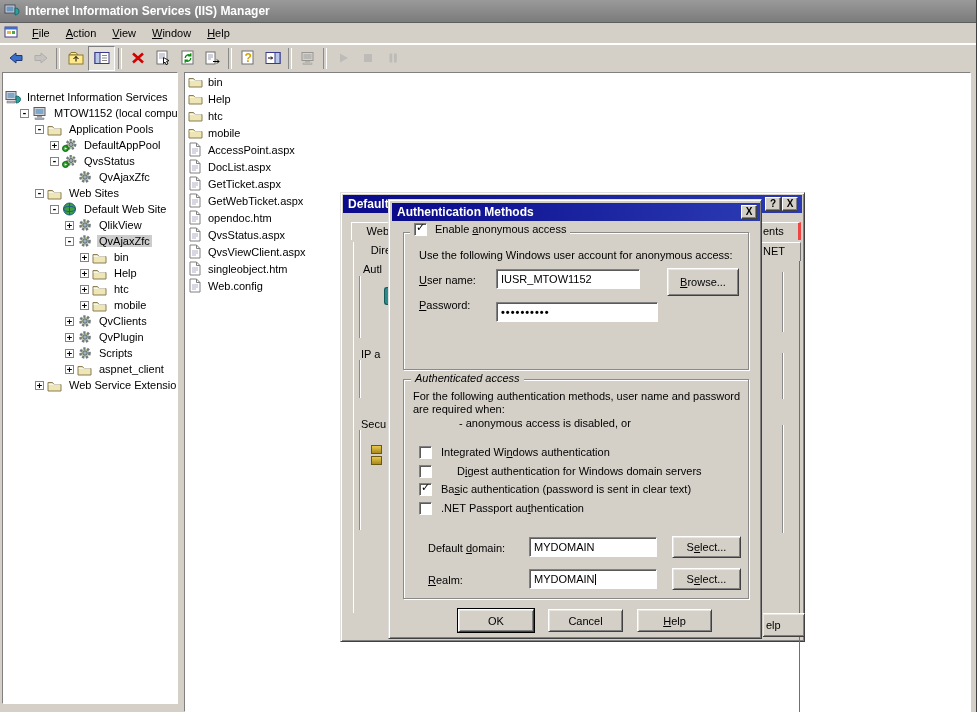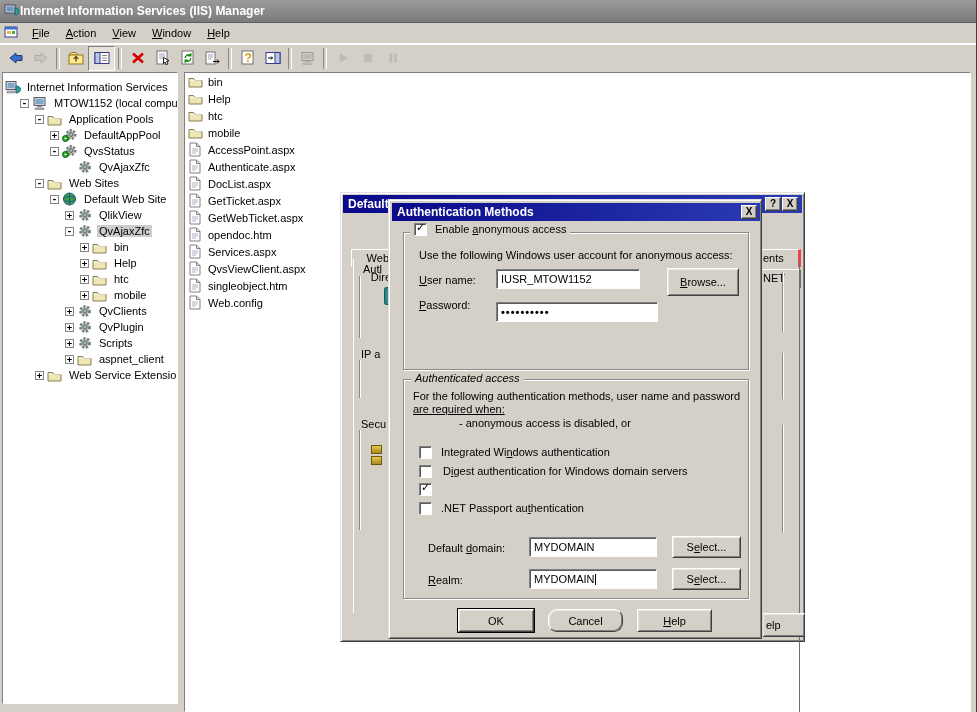--- a/index.html
+++ b/index.html
@@ -2,35 +2,35 @@
 <html><head>
 <meta charset="utf-8">
 <style>
   html,body{margin:0;padding:0;}
   body{width:977px;height:712px;position:relative;overflow:hidden;
        font-family:"Liberation Sans",sans-serif;font-size:11px;color:#000;
        background:#d4d0c8;border-right:1px solid #404040;box-sizing:border-box;}
   
   .titlebar{position:absolute;left:0;top:0;right:0;height:22px;
     background:linear-gradient(to bottom,#9a9a9a,#7b7b7b);
-    display:flex;align-items:center;padding-left:4px;border-bottom:1px solid #5e5e5e;}
+    display:flex;align-items:center;gap:5px;padding-left:4px;border-bottom:1px solid #5e5e5e;}
   .titlebar .ttext{color:#fff;font-weight:bold;font-size:12px;white-space:nowrap;}
   .menubar{position:absolute;left:0;top:23px;right:0;height:20px;background:#d4d0c8;
     display:flex;align-items:center;gap:2px;padding-left:2px;border-bottom:1px solid #fff;box-shadow:0 1px 0 #9a9a9a;}
   .menuitem{padding:2px 8px;cursor:default;}
   .toolbar{position:absolute;left:0;top:44px;right:0;height:26px;background:#d4d0c8;
     display:flex;align-items:center;padding-left:3px;border-top:1px solid #fff;border-bottom:1px solid #9a9a9a;}
   .tbtn{width:25px;height:23px;display:flex;align-items:center;justify-content:center;flex:none;}
   .tbtn.pressed{border:1px solid;border-color:#808080 #fff #fff #808080;background:#e4e2da;}
   .tbtn.disabled svg{opacity:.5;filter:grayscale(1);}
   .tb-sep{width:2px;height:21px;border-left:1px solid #8a8a8a;border-right:1px solid #fff;margin:0 3px;flex:none;}
   
   .content{position:absolute;left:0;top:71px;right:0;bottom:0;background:#d4d0c8;}
   .tree-pane{position:absolute;left:2px;top:1px;width:176px;bottom:8px;background:#fff;
-    border:1px solid;border-color:#808080 #fff #fff #808080;overflow:hidden;padding-top:6px;box-sizing:border-box;}
+    border:1px solid;border-color:#808080 #fff #fff #808080;overflow:hidden;padding-top:16px;box-sizing:border-box;}
   .splitter{position:absolute;left:178px;top:0;width:6px;bottom:0;background:#d4d0c8;}
   .list-pane{position:absolute;left:184px;top:1px;width:787px;bottom:0;background:#fff;
     border:1px solid;border-color:#808080 #fff #fff #808080;overflow:hidden;box-sizing:border-box;}
   .hdr{display:flex;height:17px;background:#d4d0c8;}
   .hcell{box-sizing:border-box;border:1px solid;border-color:#fff #8a8a8a #8a8a8a #fff;
     padding:1px 5px;white-space:nowrap;overflow:hidden;}
   .lrow{display:flex;align-items:center;height:17px;padding-left:3px;gap:5px;white-space:nowrap;}
   .lrow .licon{width:15px;flex:none;display:flex;align-items:center;}
   
   .tree-row{display:flex;align-items:center;height:16px;white-space:nowrap;}
@@ -55,21 +55,21 @@
     border:1px solid;border-color:#808080 #fff #fff #808080;box-shadow:inset 1px 1px 0 #5a5a5a;padding:3px 4px 0 4px;}
   .btn{position:absolute;background:#d4d0c8;box-sizing:border-box;display:flex;align-items:center;justify-content:center;
     border:1px solid;border-color:#fff #404040 #404040 #fff;box-shadow:inset 1px 1px 0 #e8e6e0, inset -1px -1px 0 #808080;}
   .btn.default{box-shadow:0 0 0 1px #000, inset 1px 1px 0 #e8e6e0, inset -1px -1px 0 #808080;}
   .cb{width:13px;height:13px;box-sizing:border-box;background:#fff;position:relative;flex:none;
     border:1px solid;border-color:#808080 #fff #fff #808080;box-shadow:inset 1px 1px 0 #5a5a5a;}
   .cb.checked::after{content:"✓";position:absolute;left:1px;top:-3px;font:bold 11px "DejaVu Sans",sans-serif;color:#000;}
   .cbrow{position:absolute;display:flex;align-items:flex-start;gap:8px;}
   .caret{display:inline-block;width:1px;height:11px;background:#000;vertical-align:-2px;}
   
-  .tabfrag{position:absolute;background:#d4d0c8;box-sizing:border-box;padding-top:2px;text-align:center;margin-top:27px;}
+  .tabfrag{position:absolute;background:#d4d0c8;box-sizing:border-box;padding-top:2px;text-align:center;}
   .vfrag{position:absolute;width:1px;}
   .keyicon{position:absolute;width:9px;height:7px;background:linear-gradient(#e8c84a,#a88a20);border:1px solid #6a5a10;}
   u{text-decoration:underline;}
 </style>
 </head>
 <body>
 
 <div class="titlebar">
   <span><svg width="16" height="16">
         <rect x="1" y="3" width="10" height="8" fill="#d0d4dc" stroke="#4a4a5a"></rect>
@@ -462,30 +462,20 @@
           <span>AccessPoint.aspx</span>
         </div>
         <div class="lrow">
           <span class="licon">
             <svg width="13" height="15">
               <path d="M2 1h6.5L12 4.5V14H2z" fill="#fff" stroke="#808080"></path>
               <path d="M8.5 1v3.5H12" fill="none" stroke="#808080"></path>
               <path d="M4 7h6M4 9h6M4 11h4" stroke="#b0b0c4"></path>
             </svg>
           </span>
-          <span>Authenticate.aspx</span>
-        </div>
-        <div class="lrow">
-          <span class="licon">
-            <svg width="13" height="15">
-              <path d="M2 1h6.5L12 4.5V14H2z" fill="#fff" stroke="#808080"></path>
-              <path d="M8.5 1v3.5H12" fill="none" stroke="#808080"></path>
-              <path d="M4 7h6M4 9h6M4 11h4" stroke="#b0b0c4"></path>
-            </svg>
-          </span>
           <span>DocList.aspx</span>
         </div>
         <div class="lrow">
           <span class="licon">
             <svg width="13" height="15">
               <path d="M2 1h6.5L12 4.5V14H2z" fill="#fff" stroke="#808080"></path>
               <path d="M8.5 1v3.5H12" fill="none" stroke="#808080"></path>
               <path d="M4 7h6M4 9h6M4 11h4" stroke="#b0b0c4"></path>
             </svg>
           </span>
@@ -512,21 +502,21 @@
           <span>opendoc.htm</span>
         </div>
         <div class="lrow">
           <span class="licon">
             <svg width="13" height="15">
               <path d="M2 1h6.5L12 4.5V14H2z" fill="#fff" stroke="#808080"></path>
               <path d="M8.5 1v3.5H12" fill="none" stroke="#808080"></path>
               <path d="M4 7h6M4 9h6M4 11h4" stroke="#b0b0c4"></path>
             </svg>
           </span>
-          <span>Services.aspx</span>
+          <span>QvsStatus.aspx</span>
         </div>
         <div class="lrow">
           <span class="licon">
             <svg width="13" height="15">
               <path d="M2 1h6.5L12 4.5V14H2z" fill="#fff" stroke="#808080"></path>
               <path d="M8.5 1v3.5H12" fill="none" stroke="#808080"></path>
               <path d="M4 7h6M4 9h6M4 11h4" stroke="#b0b0c4"></path>
             </svg>
           </span>
           <span>QvsViewClient.aspx</span>
@@ -611,33 +601,34 @@
     <span><u>B</u>rowse...</span>
   </div>
   <div class="lbl" style="left:30px;top:99px;"><u>P</u>assword:</div>
   <div class="field" style="left:107px;top:102px;width:162px;height:20px;letter-spacing:1px;font-weight:bold;">
     <span>••••••••••</span>
   </div>
 
   <div class="group" style="left:14px;top:179px;width:346px;height:220px;"></div>
   <div class="gcap lbl" style="left:22px;top:172px;font-style:italic;">Authenticated access</div>
   <div class="lbl" style="left:24px;top:190px;">For the following authentication methods, user name and password</div>
-  <div class="lbl" style="left:24px;top:203px;text-decoration:underline;">are required when:</div>
+  <div class="lbl" style="left:24px;top:203px;">are required when:</div>
   <div class="lbl" style="left:70px;top:217px;">- anonymous access is disabled, or</div>
   <div id="auth-methods">
       <div class="cbrow" style="left: 30px; top: 246px; gap: 9px;">
         <span class="cb"></span>
         <span>Integrated Wi<u>n</u>dows authentication</span>
       </div>
-      <div class="cbrow" style="left: 30px; top: 264.7px; gap: 11px;">
+      <div class="cbrow" style="left: 30px; top: 264.7px; gap: 25px;">
         <span class="cb"></span>
         <span>D<u>i</u>gest authentication for Windows domain servers</span>
       </div>
       <div class="cbrow" style="left: 30px; top: 283.4px; gap: 9px;">
         <span class="cb checked"></span>
+        <span>Ba<u>s</u>ic authentication (password is sent in clear text)</span>
       </div>
       <div class="cbrow" style="left: 30px; top: 302.1px; gap: 9px;">
         <span class="cb"></span>
         <span>.NET Passport au<u>t</u>hentication</span>
       </div>
     </div>
 
   <div class="lbl" style="left:39px;top:342px;">Default <u>d</u>omain:</div>
   <div class="field" style="left:140px;top:337px;width:128px;height:20px;">
     <span>MYDOMAIN</span>
@@ -649,19 +640,19 @@
   <div class="field" style="left:140px;top:369px;width:128px;height:20px;">
     <span>MYDOMAIN</span><span class="caret"></span>
   </div>
   <div class="btn" style="left:283px;top:368px;width:69px;height:22px;">
     <span>S<u>e</u>lect...</span>
   </div>
 
   <div class="btn default" style="left:69px;top:409px;width:76px;height:23px;">
     <span>OK</span>
   </div>
-  <div class="btn" style="left:159px;top:409px;width:75px;height:23px;border-radius:9px;">
+  <div class="btn" style="left:159px;top:409px;width:75px;height:23px;">
     <span>Cancel</span>
   </div>
   <div class="btn" style="left:248px;top:409px;width:75px;height:23px;">
     <span><u>H</u>elp</span>
   </div>
 </div>
 
 </body></html>

